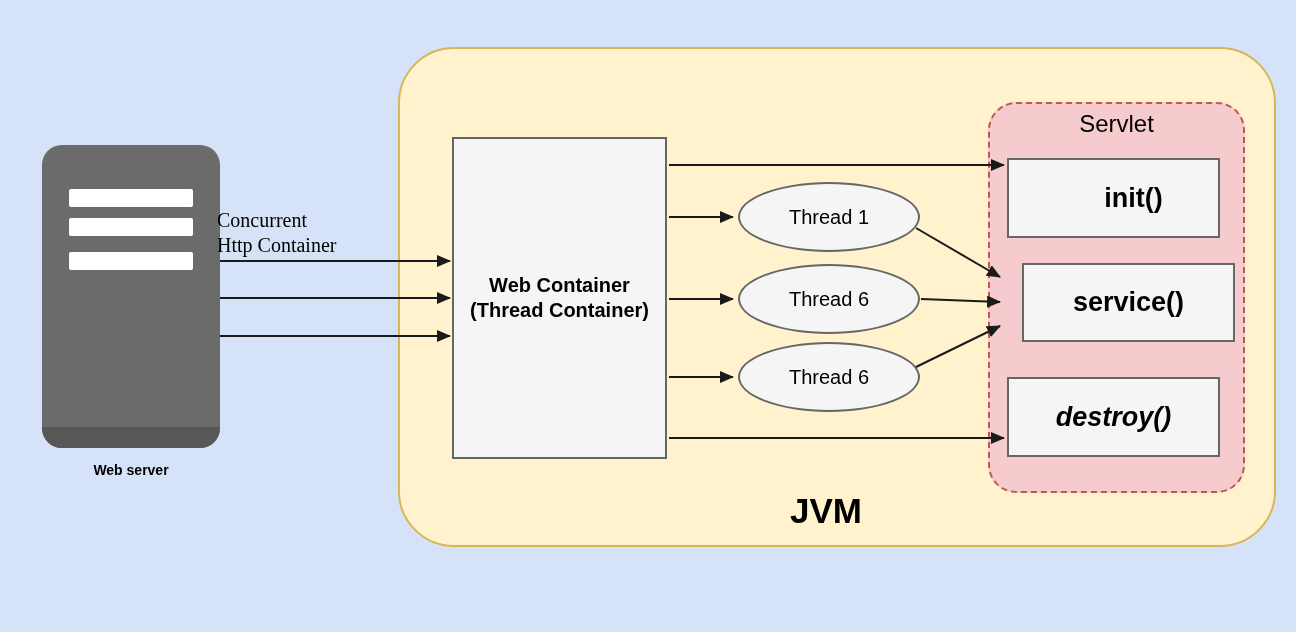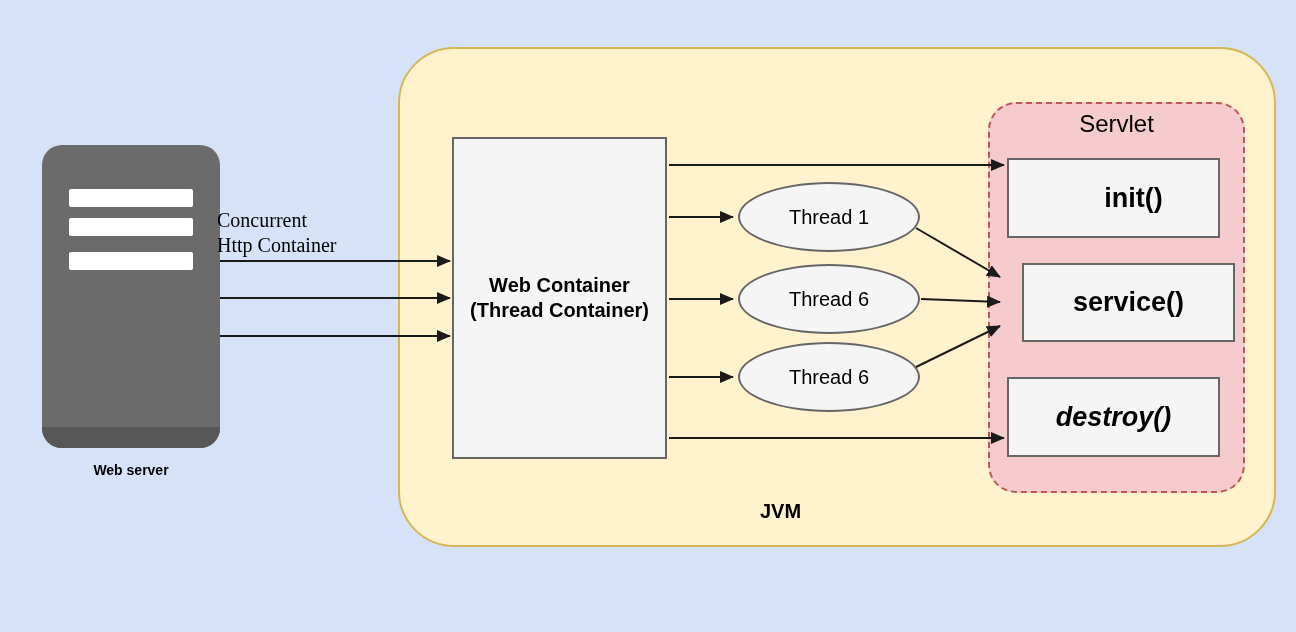--- a/index.html
+++ b/index.html
@@ -27,22 +27,22 @@
 
   
   .jvm{
     left:398px;top:47px;width:874px;height:496px;
     background:var(--jvm-fill);
     border:2px solid var(--jvm-stroke);
     border-radius:56px;
   }
   .jvm-label{
     left:760px;top:494px;width:132px;height:34px;
-    font-weight:bold;font-size:20px;
-    text-align:left;line-height:34px;
+    font-weight:bold;font-size:35px;
+    text-align:center;line-height:34px;
   }
 
   
   .web-container{
     left:452px;top:137px;width:215px;height:322px;
     background:var(--node-fill);
     border:2px solid var(--node-stroke);
     display:flex;flex-direction:column;
     align-items:center;justify-content:center;
     font-weight:bold;font-size:20px;line-height:25px;

